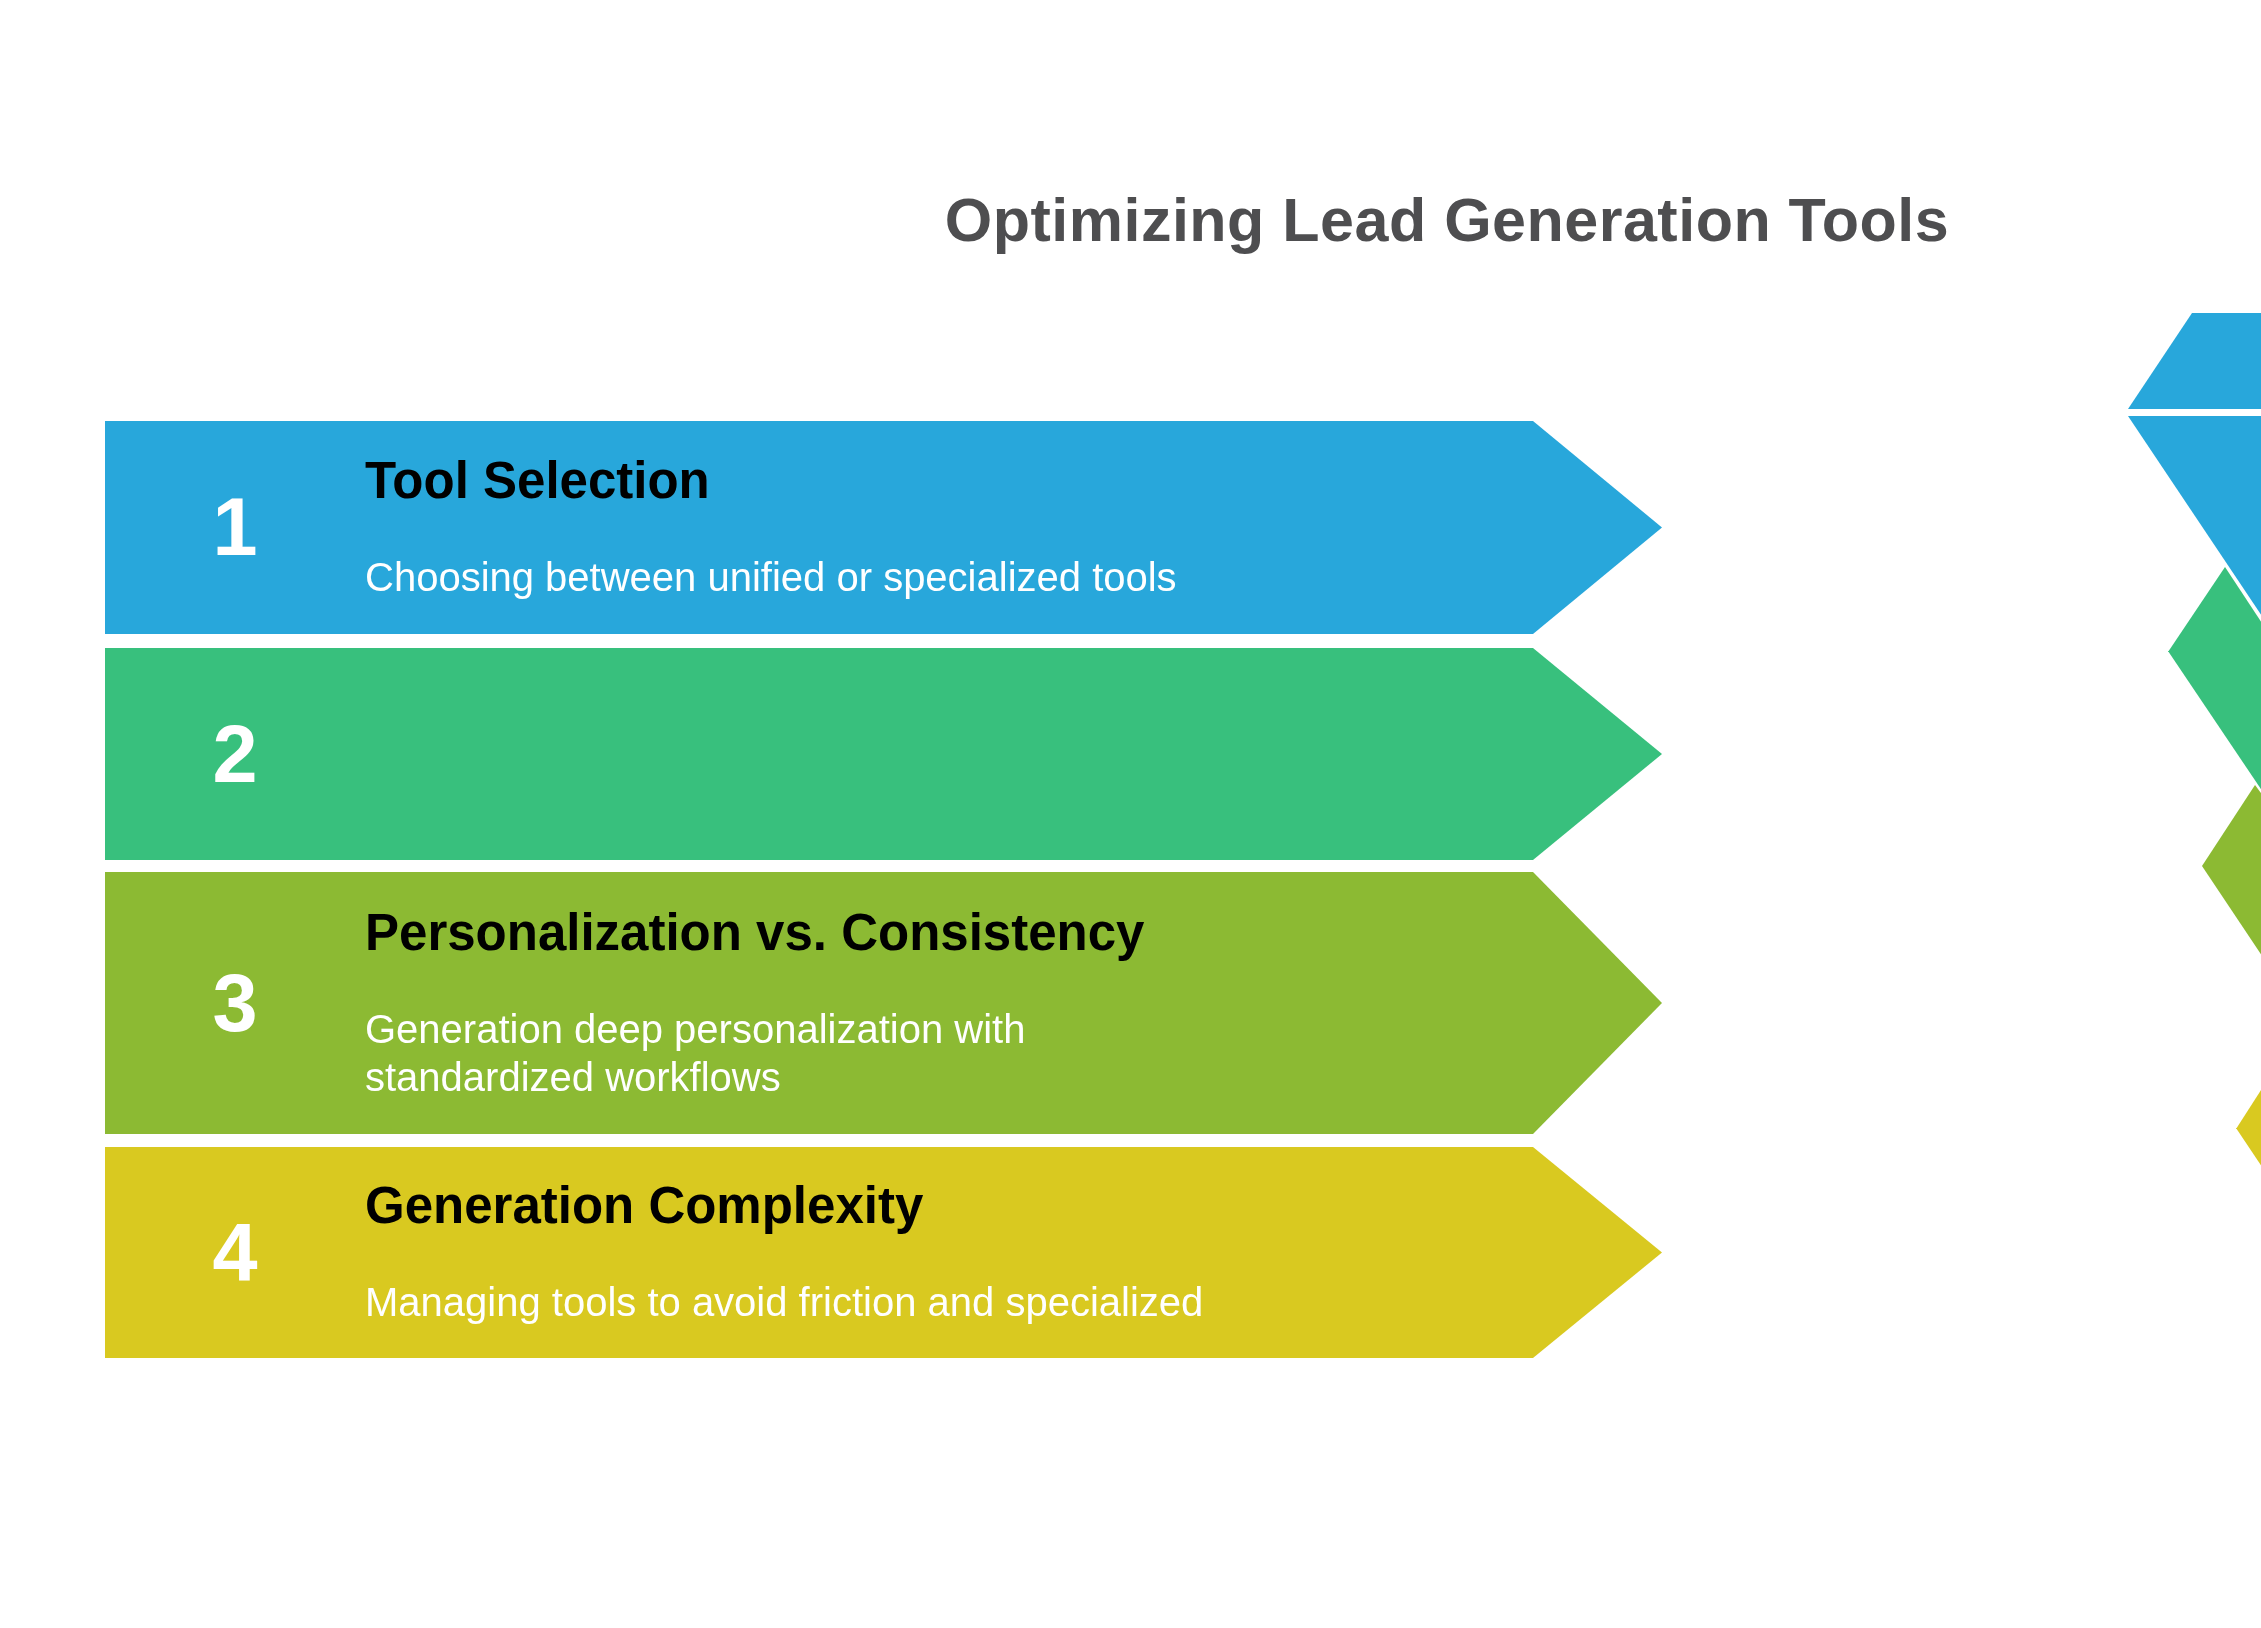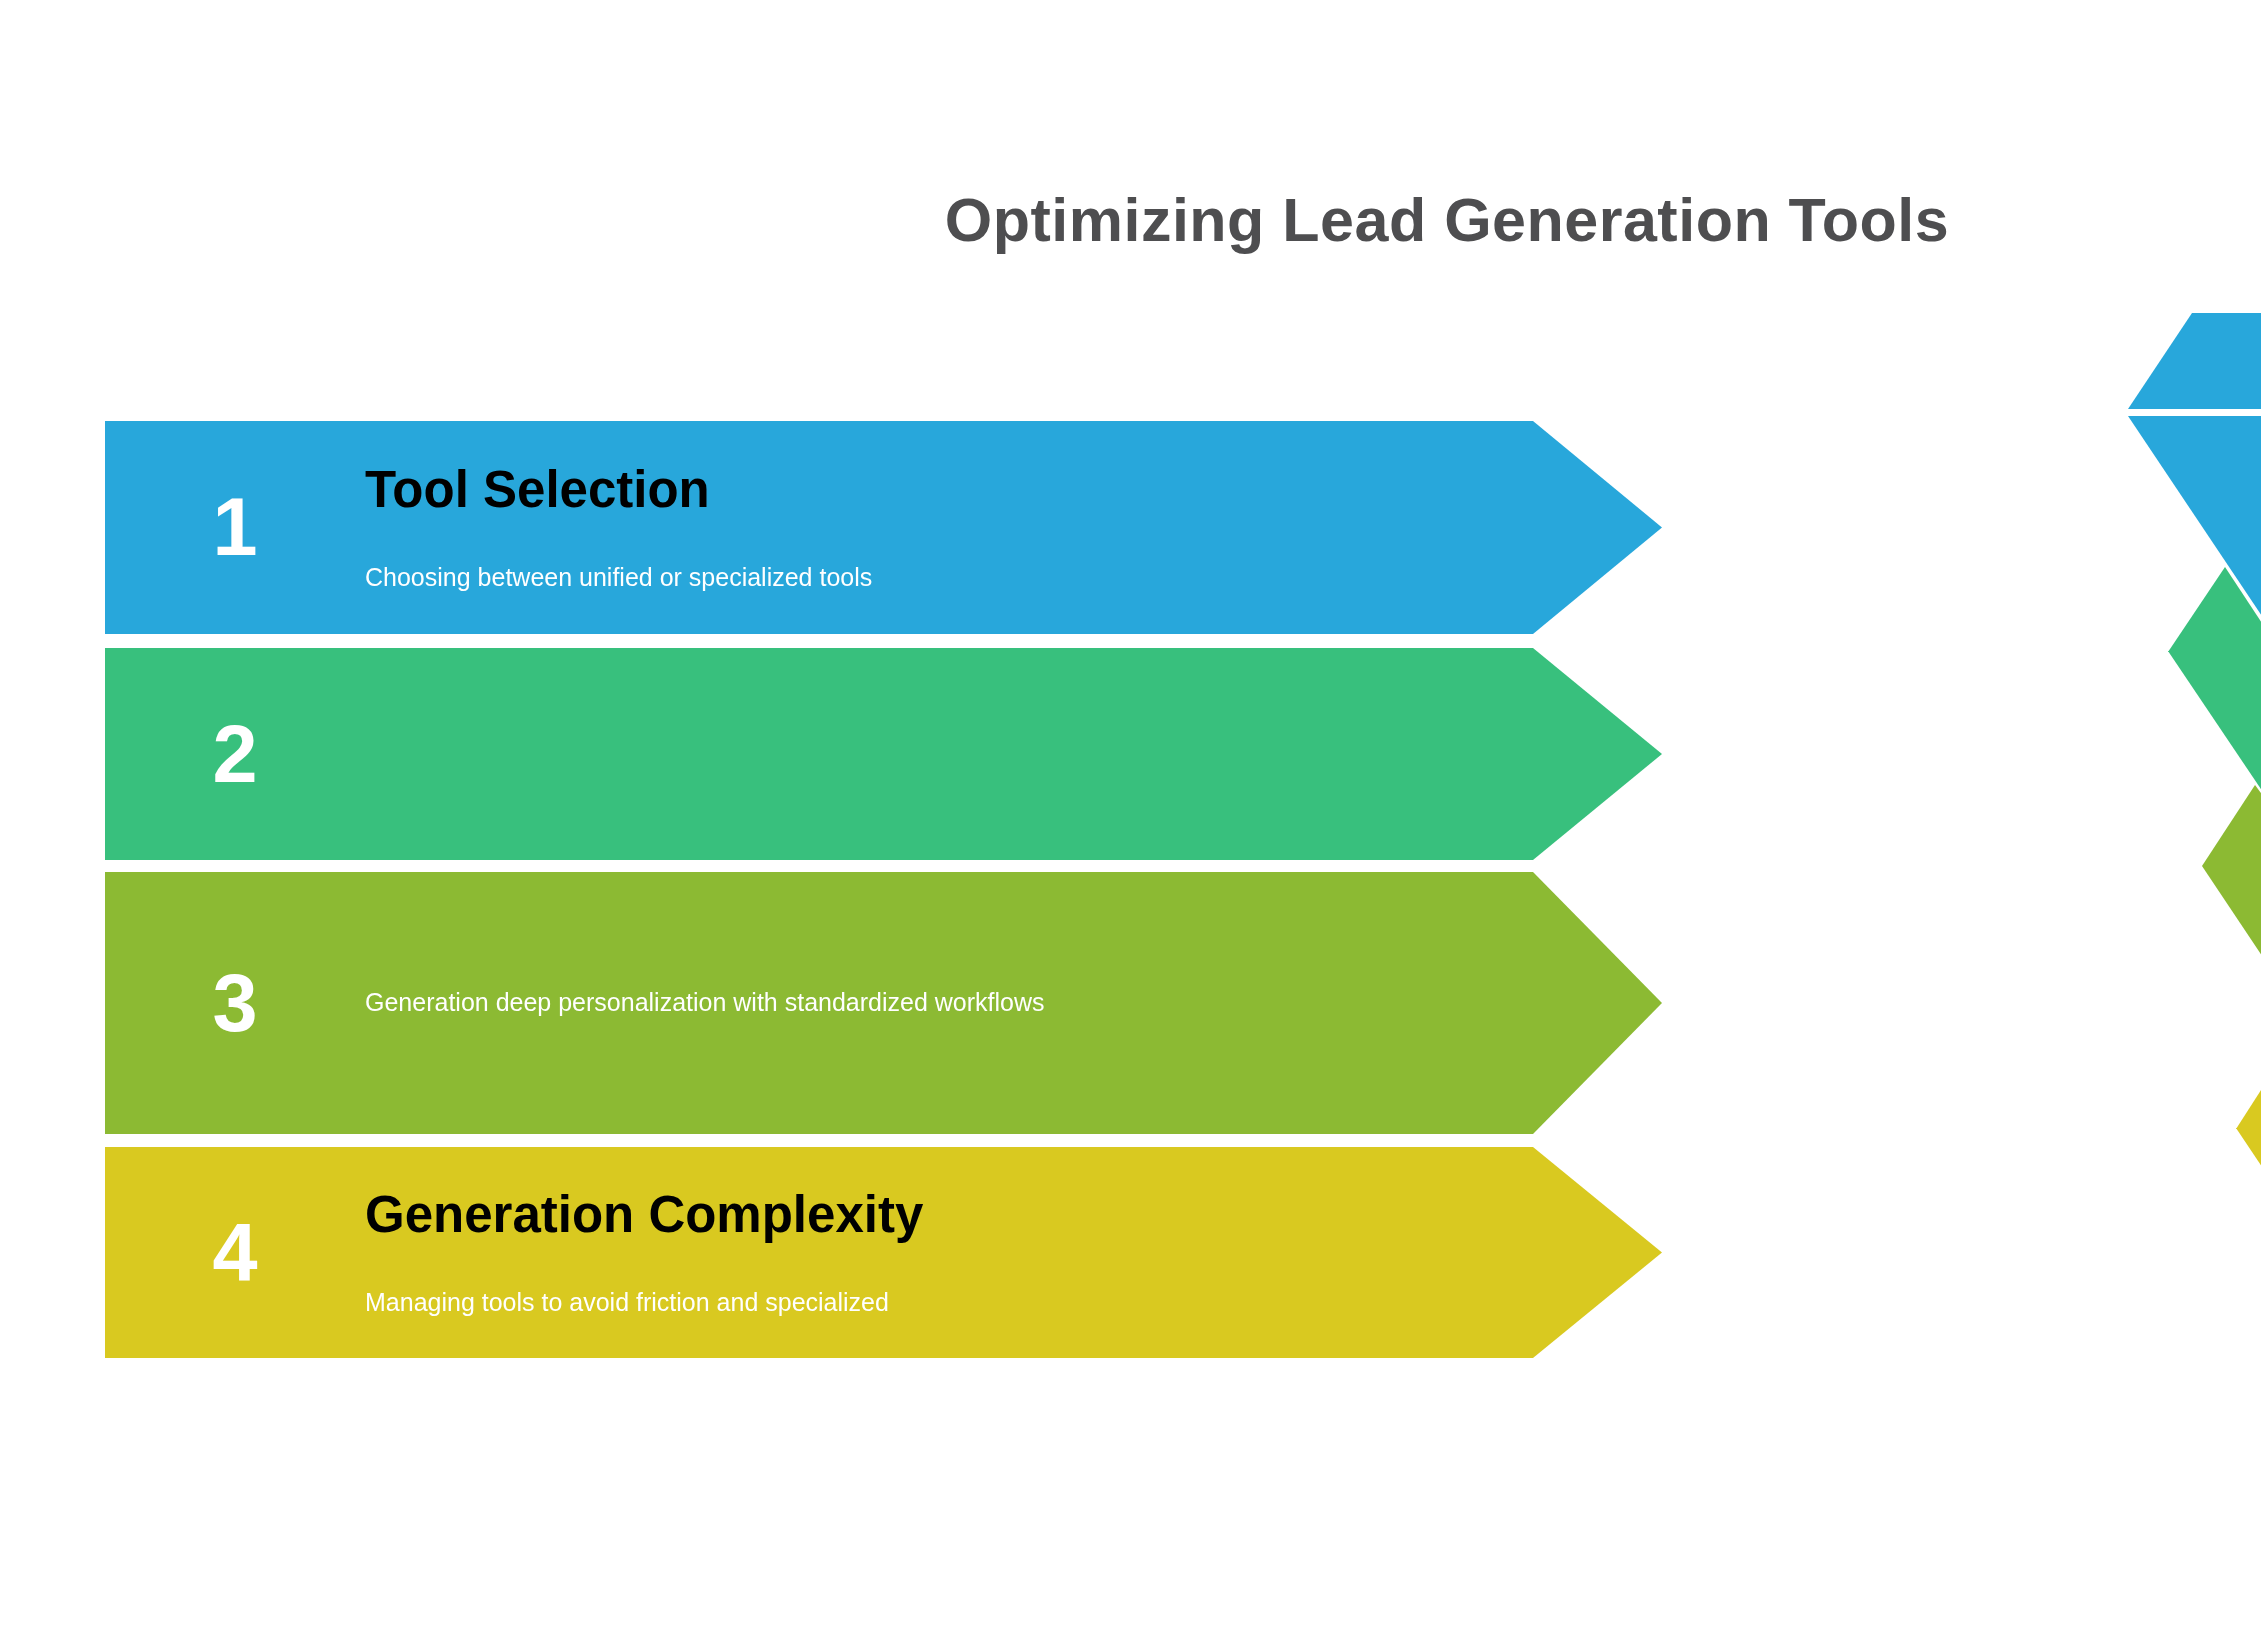--- a/index.html
+++ b/index.html
@@ -32,21 +32,21 @@
   .band .num {
     width: 260px; flex: 0 0 260px;
     text-align: center;
     font-size: 81px; font-weight: bold; color: #ffffff; line-height: 1;
   }
   .band .text {
     display: flex; flex-direction: column; gap: 45px;
     padding-right: 217px; max-width: 886px;
   }
   .band .btitle { font-size: 51px; font-weight: bold; color: #000000; line-height: 1.1; }
-  .band .bdesc  { font-size: 25px;  color: #ffffff; line-height: 1.18; max-width: 859px; }
+  .band .bdesc  { font-size: 40px;  color: #ffffff; line-height: 1.18; max-width: 859px; }
 
   
   .strip, .fold { position: absolute; }
 
   .strip-1 { left: 2128px; top: 313px;  width: 657px; height: 96px;
              clip-path: polygon(64px 0, 100% 0, 100% 100%, 0% 100%); }
   .strip-2 { left: 2128px; top: 416px;  width: 657px; height: 233px;
              clip-path: polygon(0 0, 100% 0, 100% 100%, 156px 100%); }
   .strip-3 { left: 2168px; top: 651px; width: 617px; height: 208px;
              clip-path: polygon(0 0, 100% 0, 100% 100%, 140px 100%); }
@@ -79,20 +79,21 @@
       </div>
     </div>
 
     <div class="band band-2" style="background-color: rgb(56, 192, 125);">
       <div class="num">2</div>
     </div>
 
     <div class="band band-3" style="background-color: rgb(140, 186, 51);">
       <div class="num">3</div>
       <div class="text">
+        <div class="btitle">Personalization vs. Consistency</div>
         <div class="bdesc">Generation deep personalization with standardized workflows</div>
       </div>
     </div>
 
     <div class="band band-4" style="background-color: rgb(217, 201, 32);">
       <div class="num">4</div>
       <div class="text">
         <div class="btitle">Generation Complexity</div>
         <div class="bdesc">Managing tools to avoid friction and specialized</div>
       </div>

